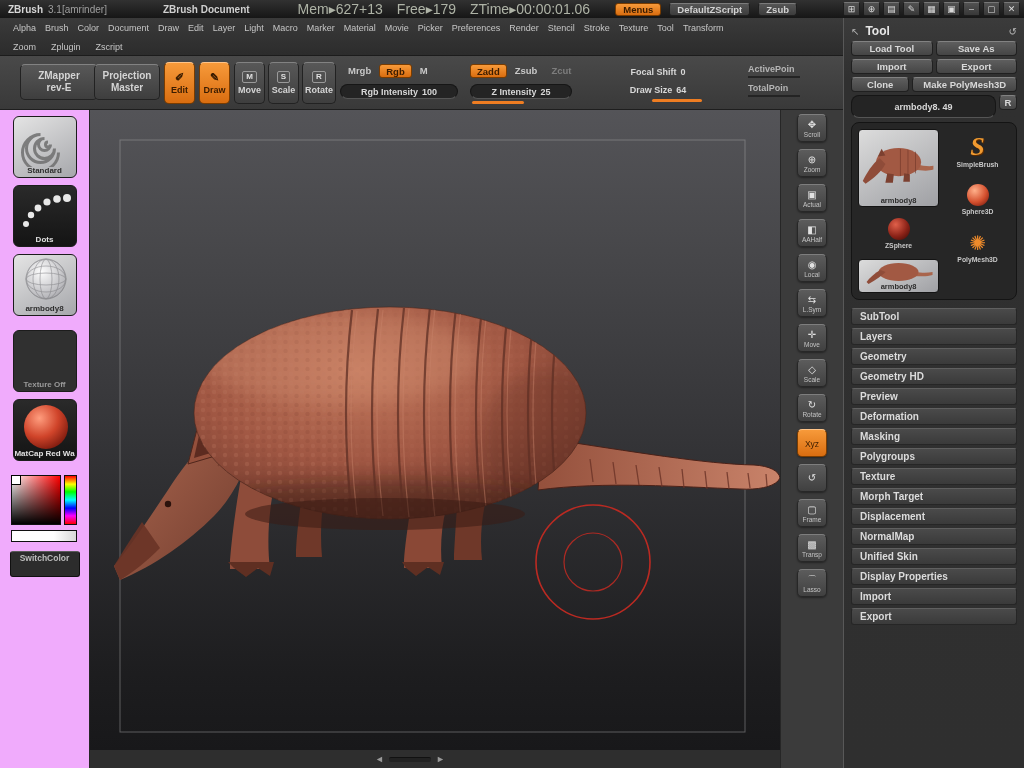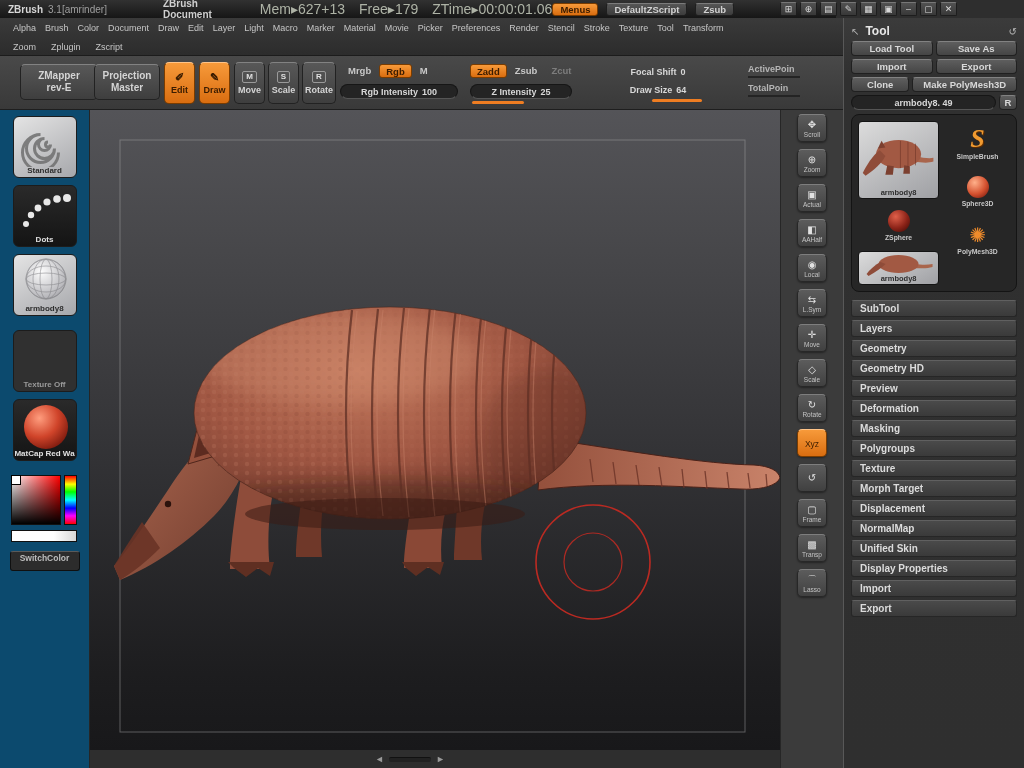--- a/index.html
+++ b/index.html
@@ -3,21 +3,21 @@
 <meta charset="utf-8">
 <style>
   * { margin:0; padding:0; box-sizing:border-box; }
   html,body { background:#000; }
   #app {
     position:relative; width:1024px; height:768px; overflow:hidden;
     background:#2e2e2e; font-family:"Liberation Sans", sans-serif;
     color:#c8c8c8; font-size:10px; user-select:none;
   }
   
-  .titlebar{ position:absolute; top:0; left:0; width:836px; height:18px;
+  .titlebar{ position:absolute; top:0; left:0; width:1024px; height:18px;
     background:linear-gradient(#313131,#161616); display:flex; align-items:center; }
   .tb-app{ margin-left:8px; font-weight:bold; color:#d6d6d6; }
   .tb-dim{ margin-left:5px; color:#9f9f9f; }
   .tb-doc{ margin-left:56px; font-weight:bold; color:#cfcfcf; }
   .tb-stats{ margin-left:48px; display:flex; gap:14px; color:#aeb3a6; font-size:14px; }
   .tb-btn{ height:13px; line-height:12px; padding:0 7px; margin-left:8px; border-radius:3px;
     background:linear-gradient(#565656,#3c3c3c); border:1px solid #1f1f1f; border-top-color:#7b7b7b;
     color:#d2d2d2; font-weight:bold; font-size:9.5px; cursor:default; }
   .tb-btn.orange{ margin-left:auto; background:linear-gradient(#f79a3a,#d96d10); color:#3a1c00; border-top-color:#ffc488; border-color:#7a3c00; }
   .tb-icons{ margin-left:46px; margin-right:4px; display:flex; gap:3px; }
@@ -49,42 +49,42 @@
   .flat-btn.orange{ background:linear-gradient(#f79a3a,#d96d10); color:#3a1c00; border:1px solid #7a3c00; }
   .flat-btn.dim{ color:#7d7d7d; }
   .slider{ position:absolute; height:15px; background:#242424; border:1px solid #161616; border-bottom-color:#555;
     border-radius:8px; display:flex; align-items:center; justify-content:center; gap:4px;
     font-size:9px; font-weight:bold; color:#d8d8d8; }
   .slider.ghost{ background:transparent; border-color:transparent; }
   .tick{ position:absolute; height:3px; background:#ee7d22; border-radius:2px; }
   .points{ position:absolute; font-size:9px; color:#b5b5b5; font-weight:bold; }
   .pline{ width:52px; height:2px; background:#242424; margin:2px 0 5px; }
   
-  .sidebar{ position:absolute; top:110px; left:0; width:90px; height:658px; background:#0c4a6e;
+  .sidebar{ position:absolute; top:110px; left:0; width:90px; height:658px; background:#f0abfc;
     border-right:1px solid #262626; padding-top:6px; }
   .thumb{ position:relative; width:64px; height:62px; margin:0 auto 7px; border-radius:6px;
     border:1px solid #1c1c1c; overflow:hidden; }
   .thumb.light{ background:linear-gradient(150deg,#e4e4e4,#a6a7ab); }
   .thumb.darkbg{ background:linear-gradient(#2a2a2a,#141414); }
   .thumb.flat{ background:#303030; margin-top:14px; }
   .th-label{ position:absolute; bottom:2px; left:0; width:100%; text-align:center; font-size:8px; font-weight:bold; }
   .th-label.dark{ color:#2e2e2e; }
   .th-label.lt{ color:#e0e0e0; }
   .th-label.mid{ color:#9a9a9a; }
   .matcap-sphere{ position:absolute; left:10px; top:5px; width:44px; height:44px; border-radius:50%;
     background:radial-gradient(circle at 35% 30%, #ff9d7e, #d0442a 45%, #7c1a0e 80%, #4a0d06); }
   .picker{ position:relative; width:68px; margin:14px auto 0; height:68px; }
   .picker .sv{ position:absolute; left:0; top:0; width:50px; height:50px; border:1px solid #101010;
     background:linear-gradient(to top, #000, rgba(0,0,0,0)), linear-gradient(to right, #fff, #f00); }
   .picker .hue{ position:absolute; left:53px; top:0; width:13px; height:50px; border:1px solid #101010;
     background:linear-gradient(#f00,#ff0 17%,#0f0 33%,#0ff 50%,#00f 67%,#f0f 83%,#f00); }
   .picker .swatch{ position:absolute; left:0; top:0; width:10px; height:10px; background:#fff; border:1px solid #000; }
   .picker .graybar{ position:absolute; left:0; top:55px; width:66px; height:12px; border:1px solid #101010;
     background:linear-gradient(90deg,#ffffff 65%,#d8d8d8); }
-  .switch-btn{ width:70px; height:20px; margin:8px auto 0; text-align:center; line-height:13px;
+  .switch-btn{ width:70px; height:26px; margin:8px auto 0; text-align:center; line-height:13px;
     font-size:8.5px; font-weight:bold; color:#bdbdbd; background:#2c2c2c; border:1px solid #101010;
     border-top-color:#5a5a5a; border-radius:3px; }
   
   .canvas{ position:absolute; top:110px; left:90px; width:690px; height:640px;
     background:linear-gradient(180deg,#545458 0%,#47474a 22%,#323235 55%,#1d1d1f 88%,#18181a 100%); }
   .canvas svg{ position:absolute; inset:0; }
   .bottombar{ position:absolute; top:750px; left:90px; width:690px; height:18px; background:#2e2e2e;
     display:flex; align-items:center; padding-left:285px; gap:5px; }
   .bb-arrow{ color:#9a9a9a; font-size:9px; line-height:10px; cursor:default; }
   .bb-track{ width:42px; height:5px; background:#222; border-radius:2px; border-top:1px solid #111; }
@@ -104,21 +104,21 @@
   .tp-header{ display:flex; align-items:center; height:20px; }
   .tp-hicon{ font-size:10px; color:#b9b9b9; }
   .tp-hicon.right{ margin-left:auto; }
   .tp-title{ margin-left:6px; font-size:12px; font-weight:bold; color:#e6e6e6; }
   .tp-row{ display:flex; gap:3px; margin-bottom:3px; }
   .tp-btn{ flex:1; height:15px; line-height:14px; text-align:center; font-size:9.5px; font-weight:bold;
     color:#d8d8d8; background:linear-gradient(#5e5e5e,#454545); border:1px solid #202020; border-top-color:#828282;
     border-radius:4px; white-space:nowrap; overflow:hidden; }
   .tp-btn.sm{ flex:0.55; }
   .tp-btn.rbtn{ flex:0 0 18px; }
-  .tpslider{ position:relative; flex:1; height:15px; }
+  .tpslider{ position:relative; flex:1; height:23px; }
   .tp-preview{ margin:4px 0 8px; background:#262626; border:1px solid #141414; border-radius:8px;
     padding:6px; display:flex; gap:6px; }
   .tp-col{ display:flex; flex-direction:column; gap:4px; flex:1.25; }
   .tp-col.r{ flex:1; }
   .tile{ position:relative; border-radius:4px; background:linear-gradient(150deg,#dcdcdc,#9fa0a4); border:1px solid #141414; overflow:hidden; }
   .tile.big{ height:78px; }
   .tile.small{ height:34px; }
   .tile-label{ position:absolute; bottom:1px; left:0; width:100%; text-align:center; font-size:7.5px; font-weight:bold; color:#2e2e2e; }
   .mini{ height:44px; display:flex; flex-direction:column; align-items:center; justify-content:center; gap:2px; }
   .mini-label{ font-size:6.8px; color:#c8c8c8; font-weight:bold; white-space:nowrap; }

